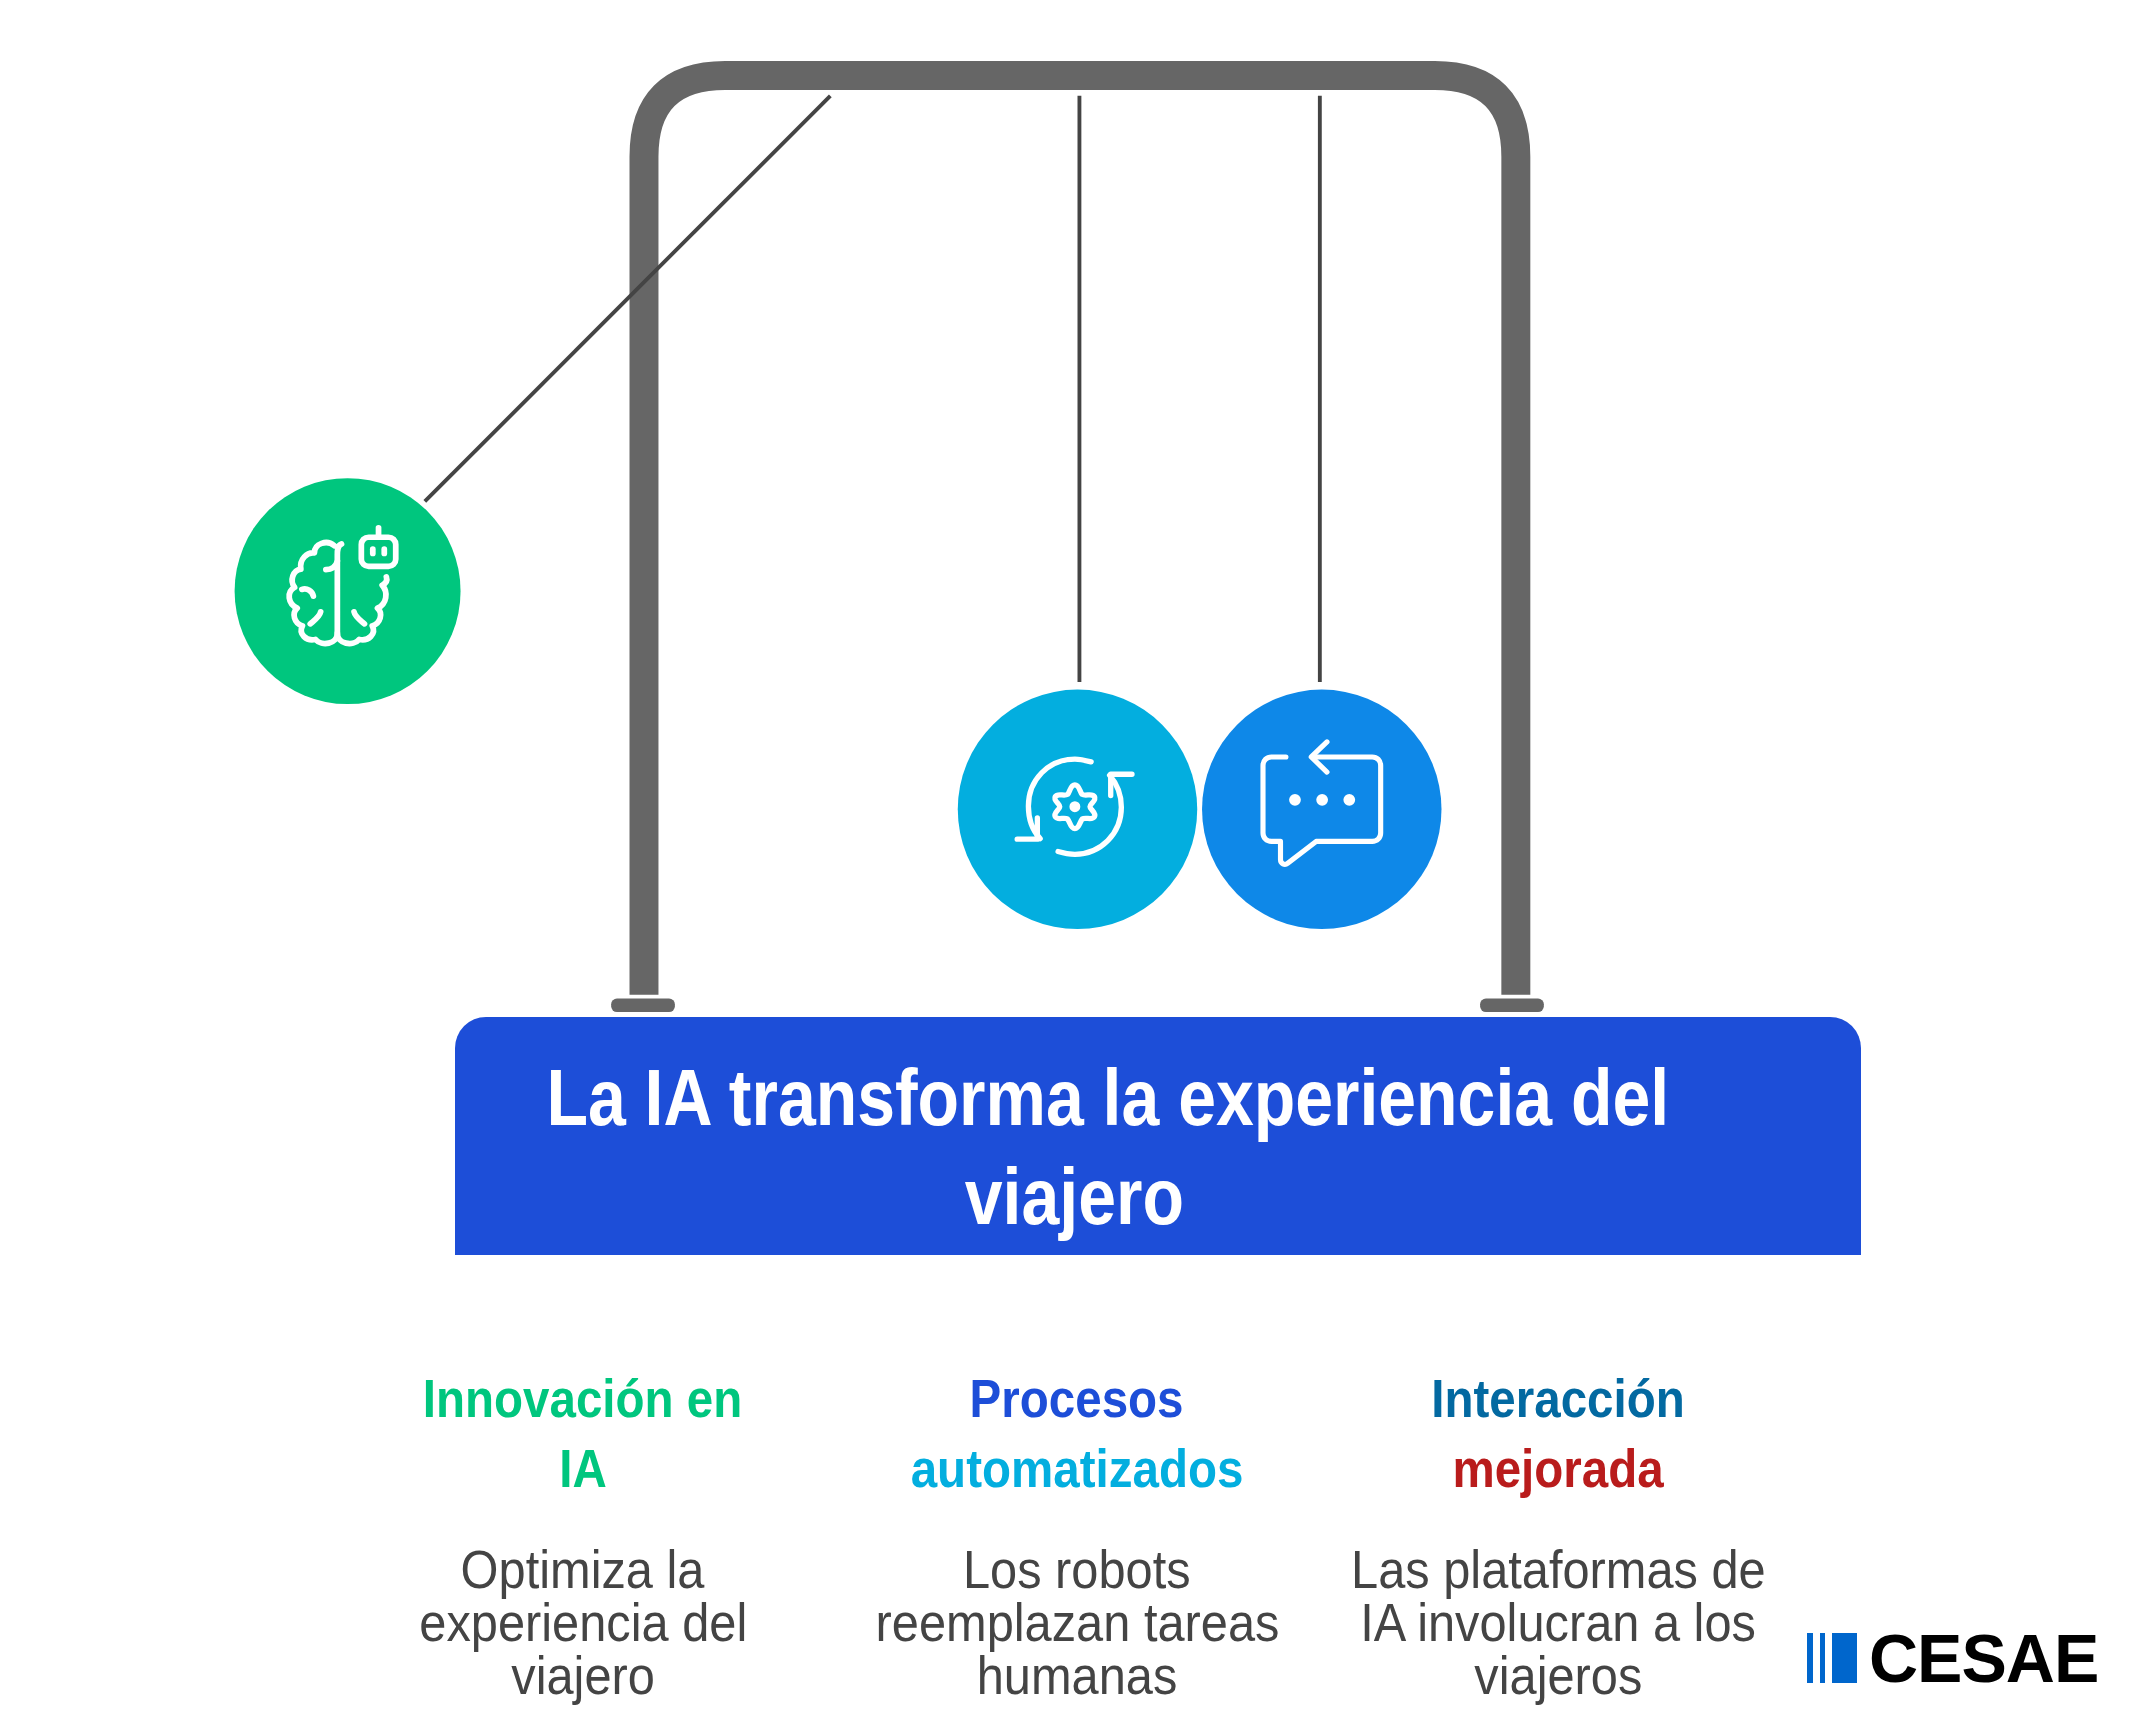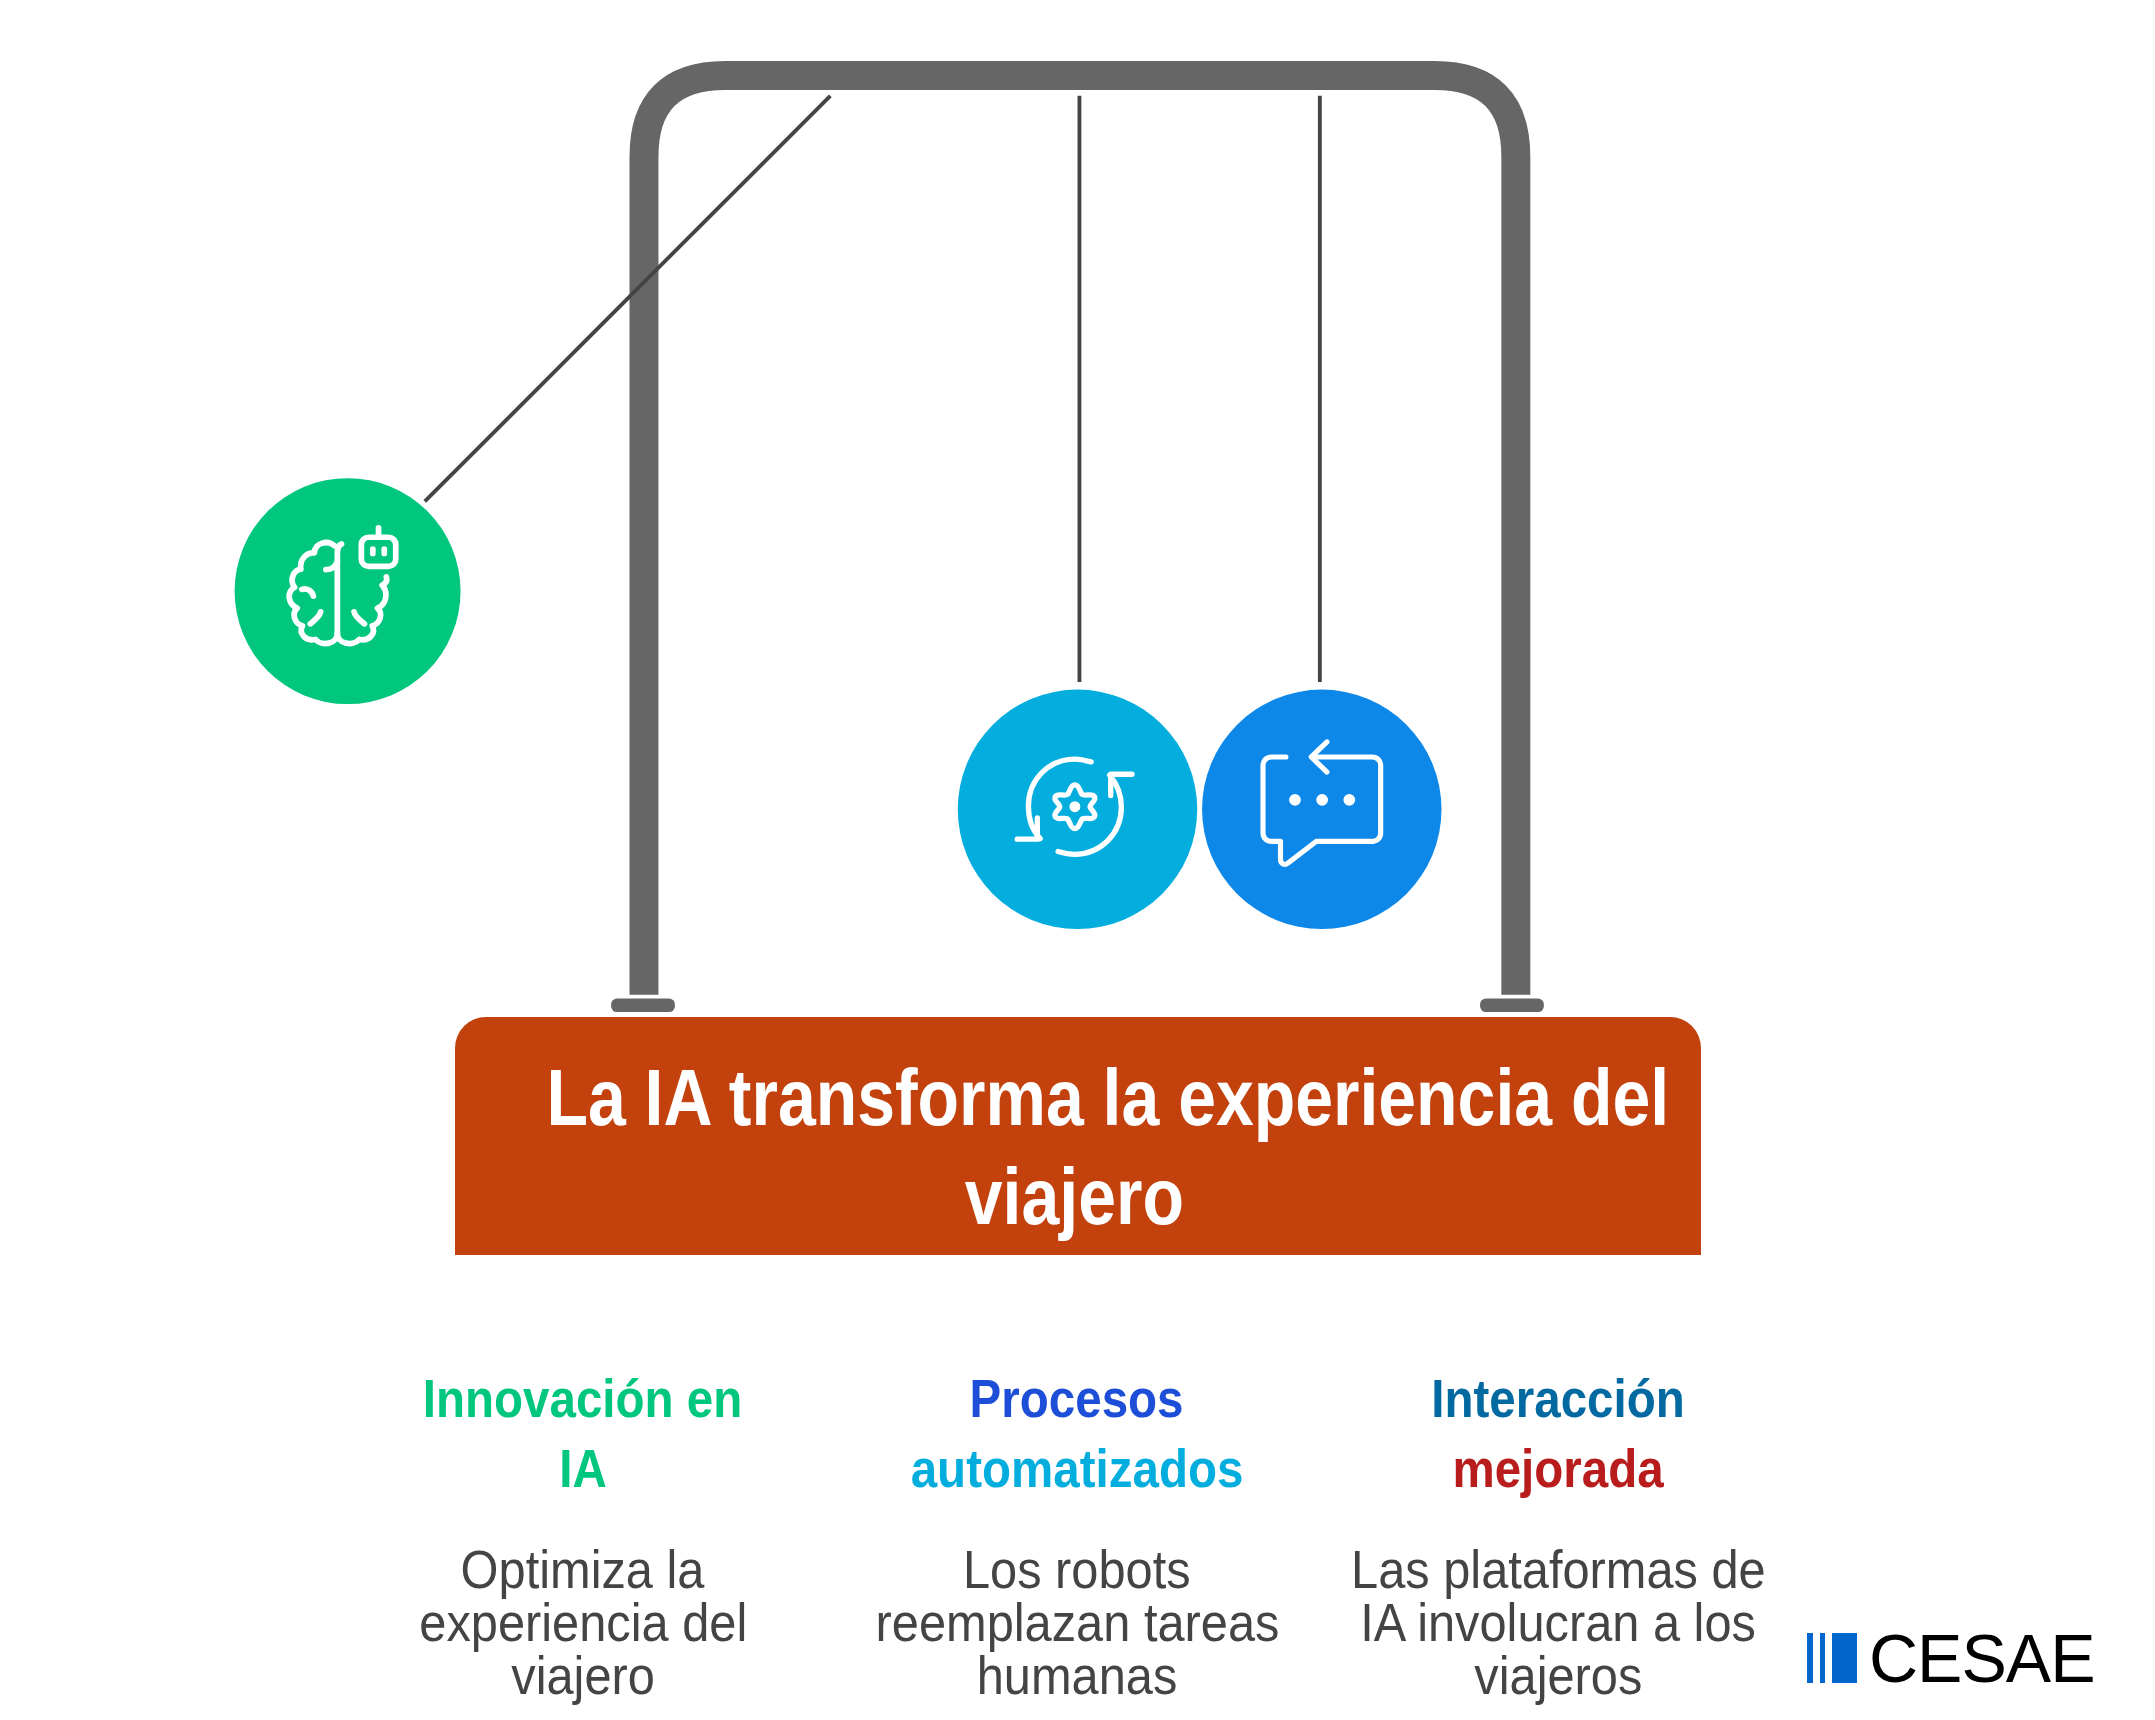--- a/index.html
+++ b/index.html
@@ -1,20 +1,20 @@
 <!DOCTYPE html>
 <html><head>
 <meta charset="utf-8">
 <style>
   html, body { margin: 0; padding: 0; background: #ffffff; }
   body { width: 2155px; height: 1721px; position: relative; overflow: hidden; font-family: "Liberation Sans", sans-serif; }
   .scene { position: absolute; left: 0; top: 0; width: 2155px; height: 1721px; }
   .title-box {
-    position: absolute; left: 455px; top: 1017px; width: 1246px; height: 238px;
-    background: #c2410c; border-radius: 31px 31px 0 0;
+    position: absolute; left: 455px; top: 1017px; width: 1406px; height: 238px;
+    background: #1d4ed8; border-radius: 31px 31px 0 0;
   }
   .title-line {
     position: absolute; left: 0; width: 1246px; text-align: center;
     color: #ffffff; font-weight: bold; font-size: 79px; line-height: 1;
     white-space: nowrap;
   }
   .title-line span { display: inline-block; transform-origin: center; }
   .title-line.l1 { top: 41px; }
   .title-line.l1 span { transform: scaleX(0.86); }
   .title-line.l2 { top: 140px; left: -3.9px; }
@@ -34,21 +34,21 @@
     white-space: nowrap;
   }
   .col .body span { display: inline-block; transform: scaleX(0.92); }
   .col .body.b1 { top: 1543px; }
   .col .body.b2 { top: 1596px; }
   .col .body.b3 { top: 1649px; }
 
   .logo { position: absolute; left: 1807px; top: 1633px; height: 50px; }
   .logo .bar { position: absolute; top: 0; height: 50px; background: #0066cc; }
   .logo .word {
-    position: absolute; left: 62px; top: -8.7px; font-weight: normal; font-size: 68px; line-height: 68px;
+    position: absolute; left: 62px; top: -8.7px; font-weight: bold; font-size: 68px; line-height: 68px;
     color: #000000; white-space: nowrap; letter-spacing: -1px;
   }
 </style>
 </head>
 <body>
 
 <svg class="scene" width="2155" height="1721" viewBox="0 0 2232 1782" xmlns="http://www.w3.org/2000/svg">
 
   <path d="M667 1030 L667 162 Q667 78 751 78 L1486 78 Q1570 78 1570 162 L1570 1030" fill="none" stroke="#666666" stroke-width="30"></path>
 

